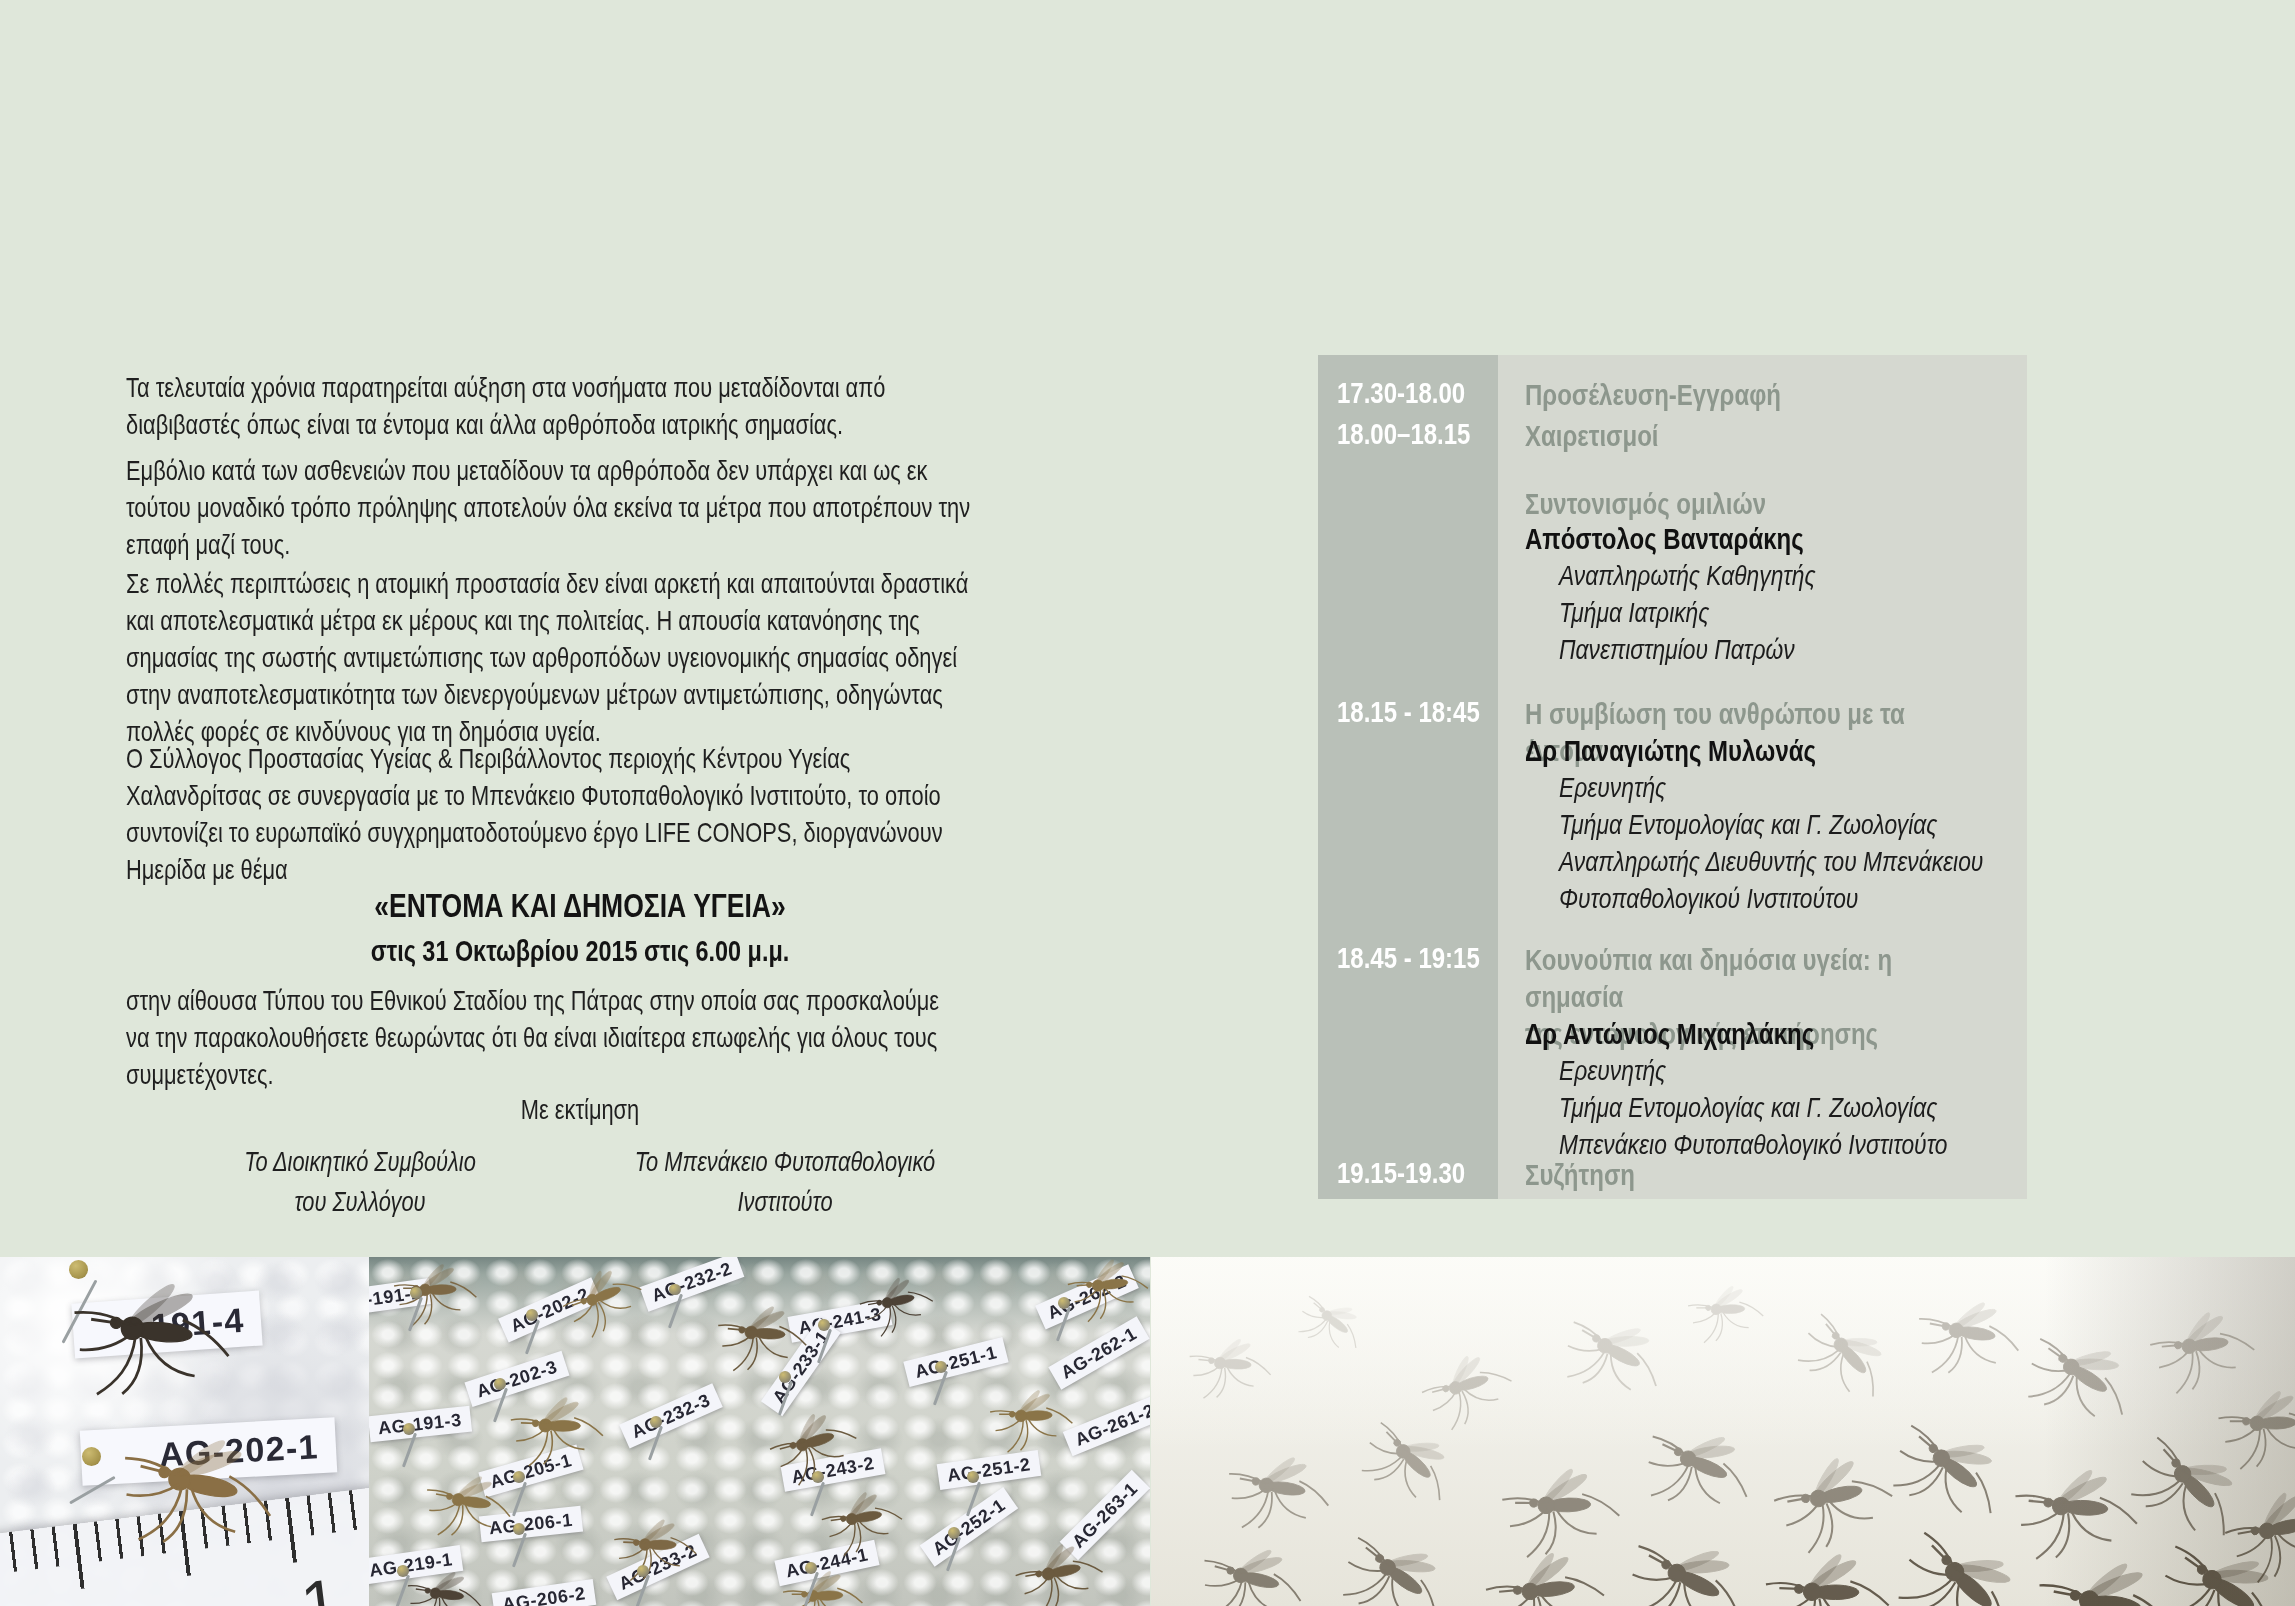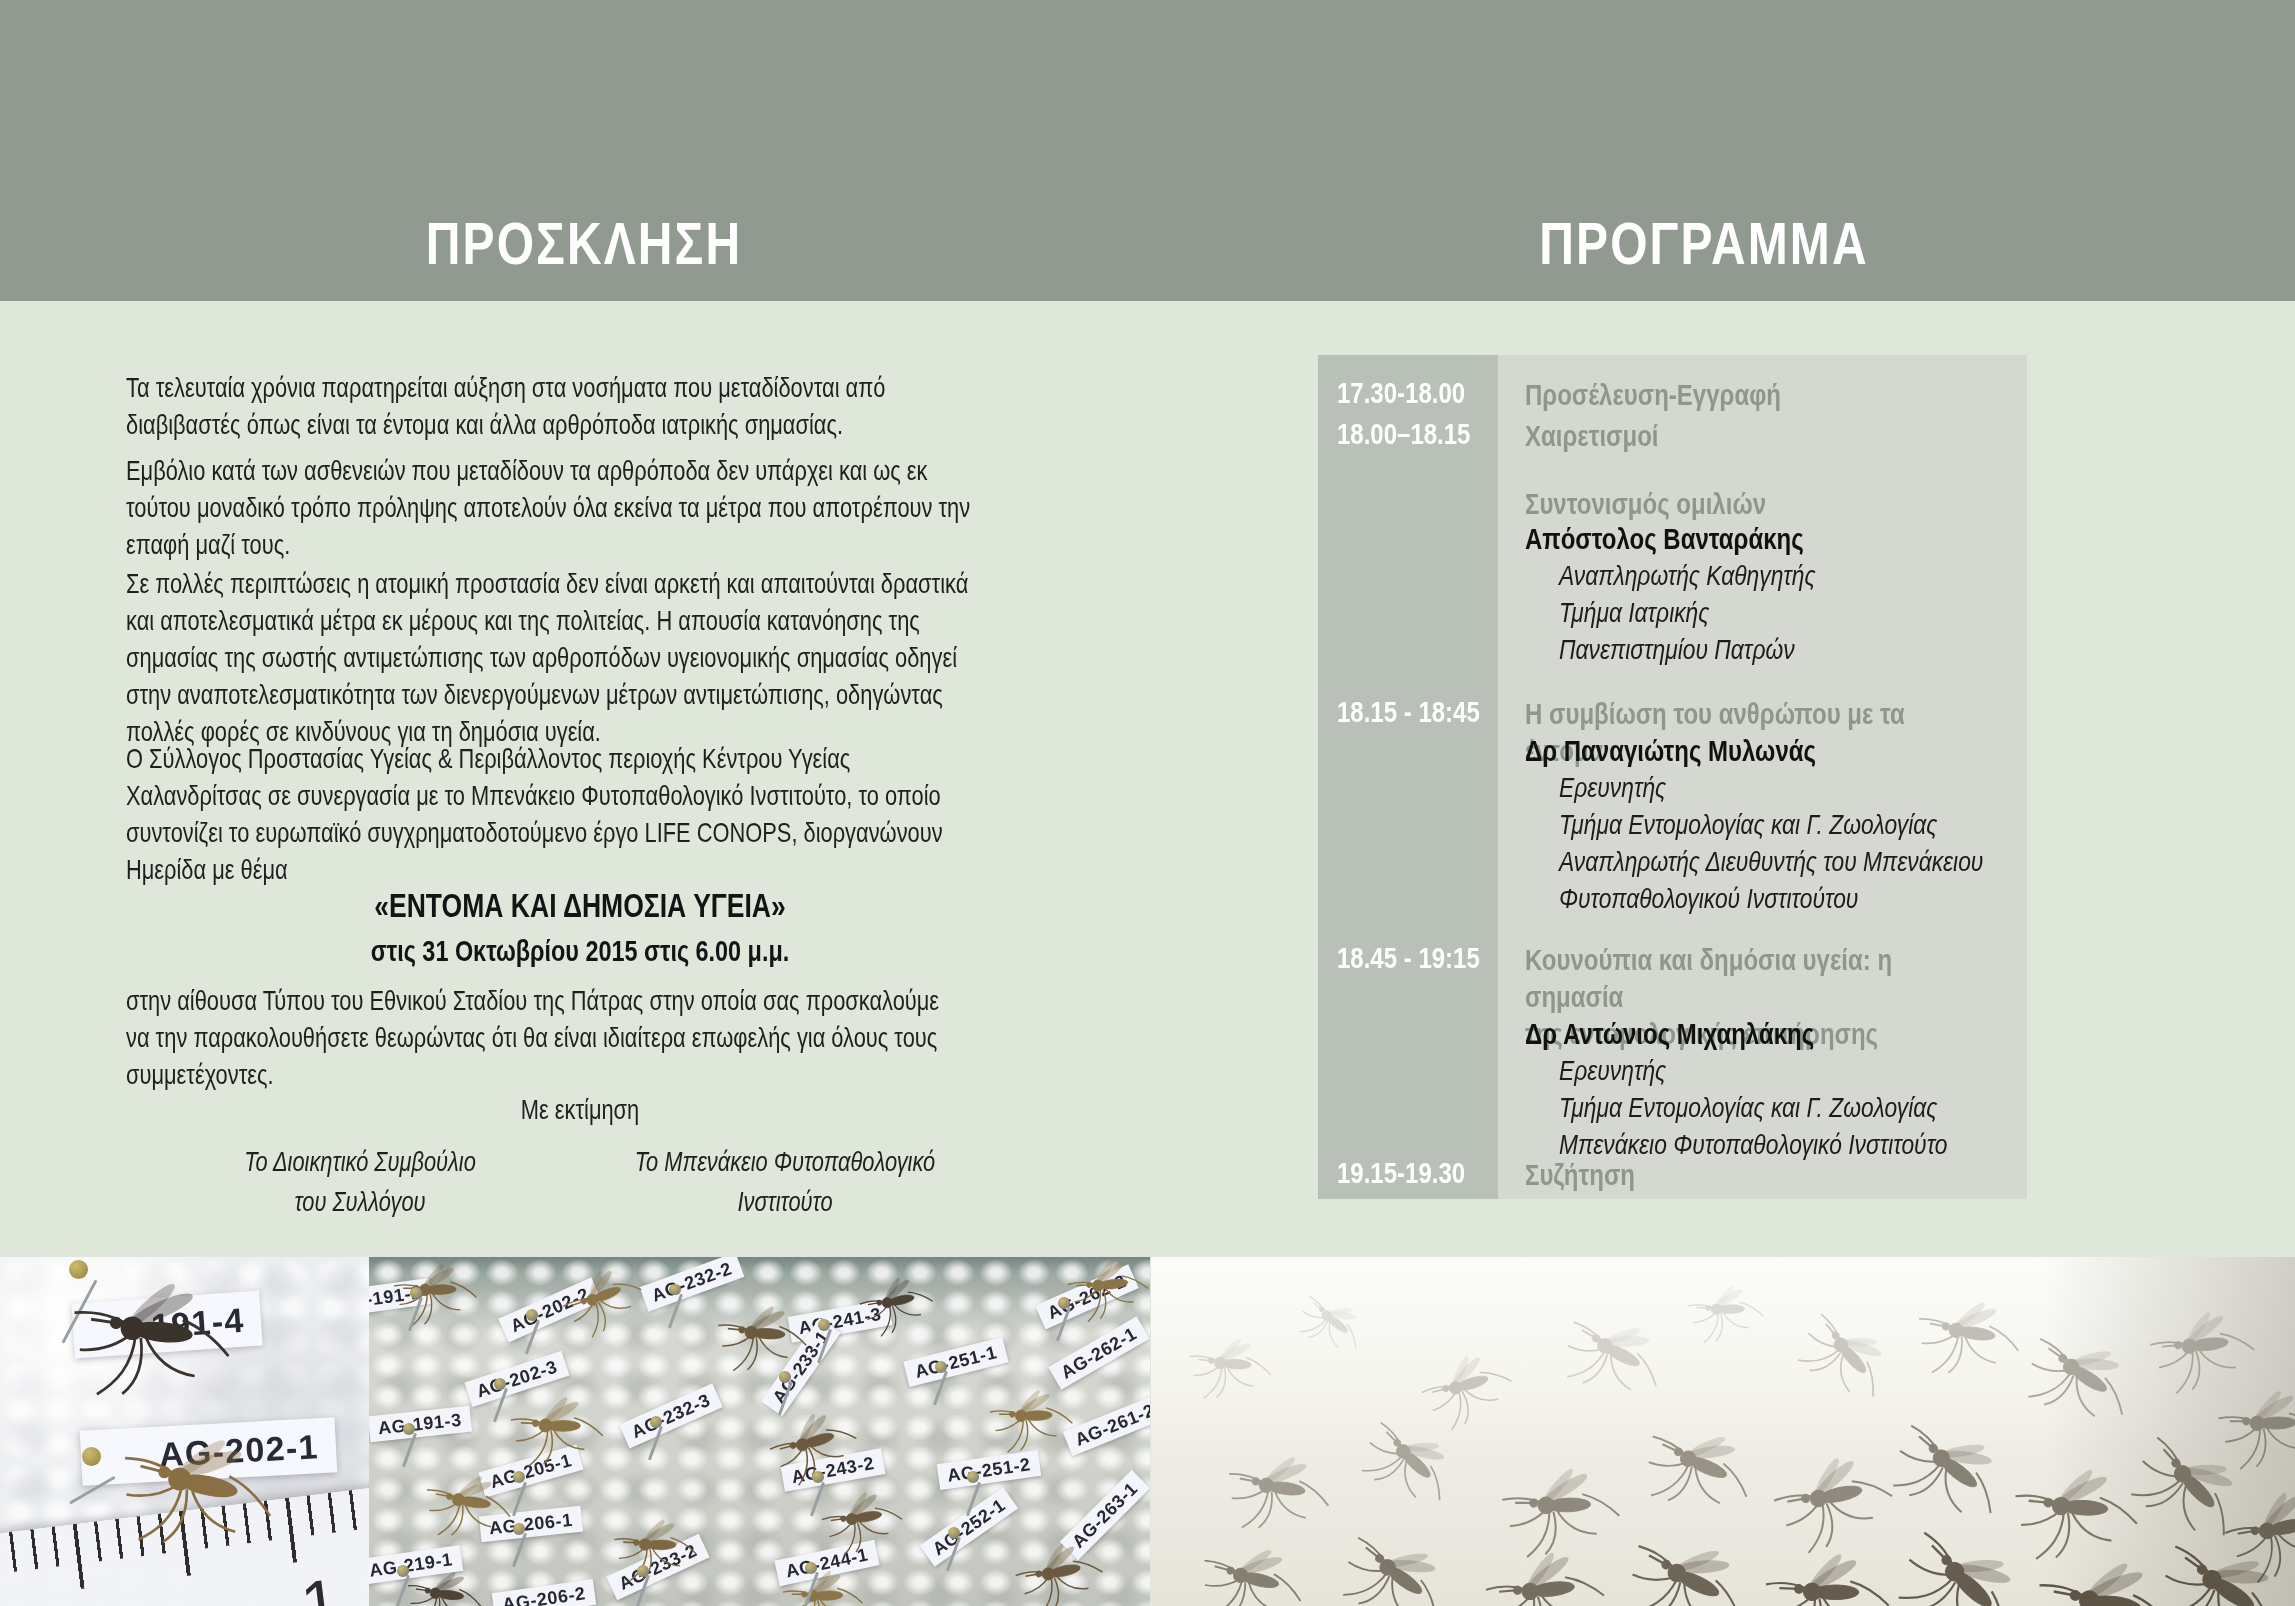--- a/index.html
+++ b/index.html
@@ -76,24 +76,20 @@
       <path d="M56 49 C60 70, 72 82, 88 88" fill="none" stroke-width="2.2"></path>
       <path d="M46 44 C30 52, 16 52, 2 48" fill="none" stroke-width="2.2"></path>
       <path d="M88 42 C100 50, 110 62, 118 78" fill="none" stroke-width="2.2"></path>
       <path d="M44 36 C30 24, 18 20, 4 18" fill="none" stroke-width="2.2"></path>
     </g>
   </defs>
 </svg>
 
 <div id="canvas">
 
-  <div id="header">
-    <div class="page-title" style="left:584px">ΠΡΟΣΚΛΗΣΗ</div>
-    <div class="page-title" style="left:1704px">ΠΡΟΓΡΑΜΜΑ</div>
-  </div>
 
   <div>
     <p class="para cx" style="top:369px">Τα τελευταία χρόνια παρατηρείται αύξηση στα νοσήματα που μεταδίδονται από
 διαβιβαστές όπως είναι τα έντομα και άλλα αρθρόποδα ιατρικής σημασίας.</p>
     <p class="para cx" style="top:452px">Εμβόλιο κατά των ασθενειών που μεταδίδουν τα αρθρόποδα δεν υπάρχει και ως εκ
 τούτου μοναδικό τρόπο πρόληψης αποτελούν όλα εκείνα τα μέτρα που αποτρέπουν την
 επαφή μαζί τους.</p>
     <p class="para cx" style="top:565px">Σε πολλές περιπτώσεις η ατομική προστασία δεν είναι αρκετή και απαιτούνται δραστικά
 και αποτελεσματικά μέτρα εκ μέρους και της πολιτείας. Η απουσία κατανόησης της
 σημασίας της σωστής αντιμετώπισης των αρθροπόδων υγειονομικής σημασίας οδηγεί

